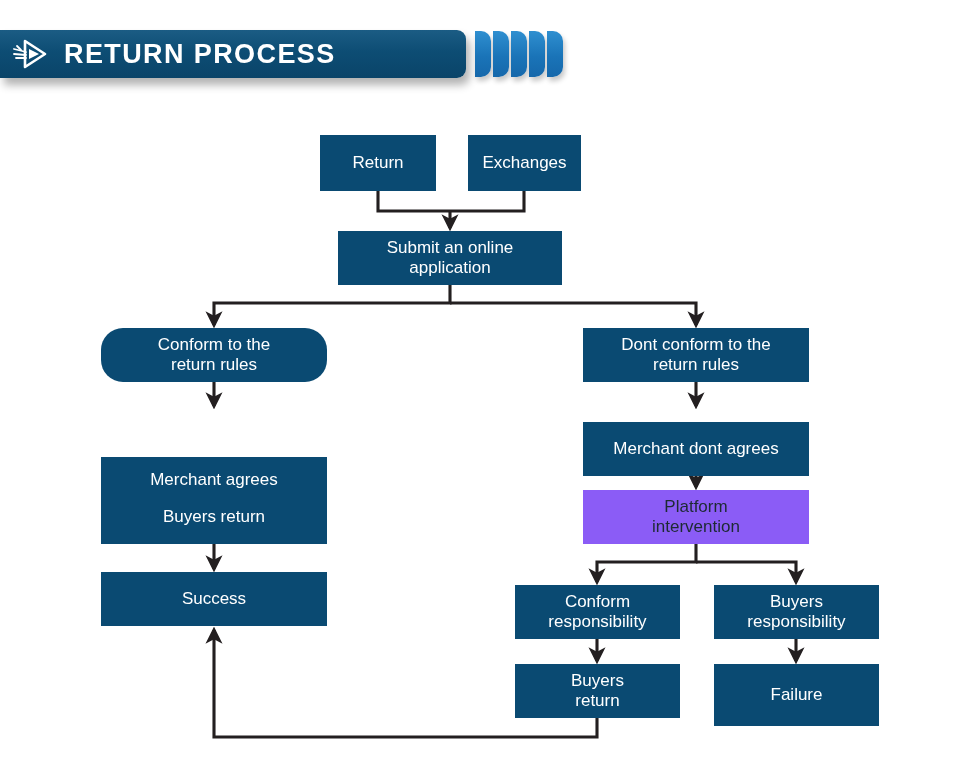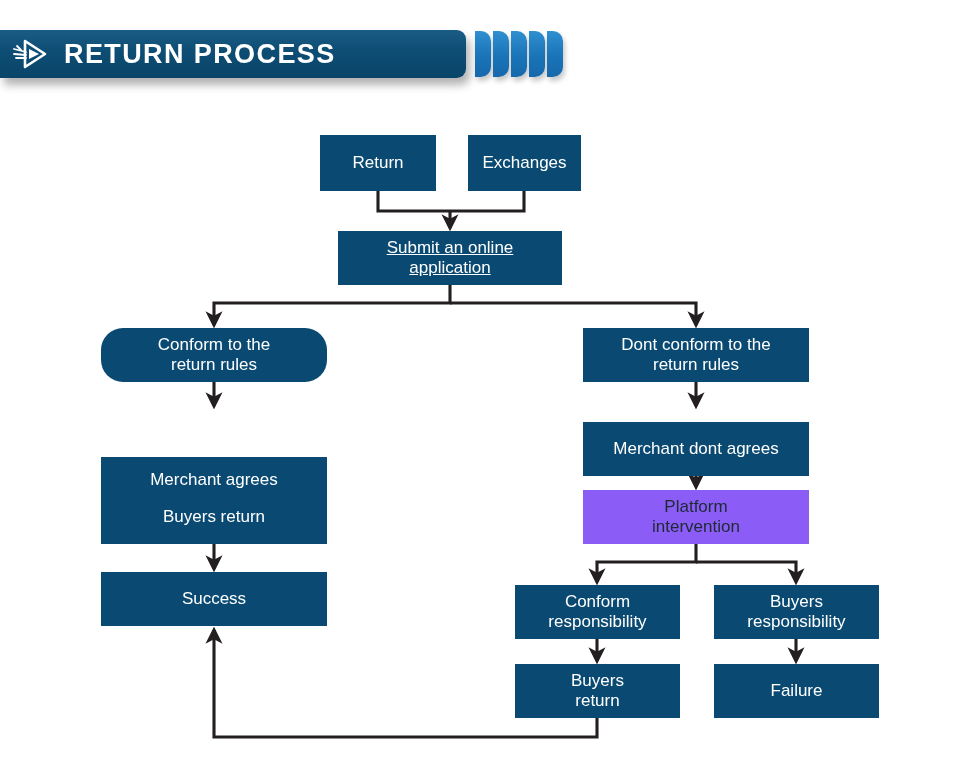--- a/index.html
+++ b/index.html
@@ -145,21 +145,21 @@
     <path d="M 796 639 L 796 661" marker-end="url(#arrow)"></path>
 
     <path d="M 597 718 L 597 737 L 214 737 L 214 630" marker-end="url(#arrow)"></path>
   </g>
 </svg>
 
 <div class="node" style="left:320px; top:135px; width:116px; height:56px;">Return</div>
 
 <div class="node" style="left:468px; top:135px; width:113px; height:56px;">Exchanges</div>
 
-<div class="node" style="left:338px; top:231px; width:224px; height:54px;text-decoration:underline;">Submit an online
+<div class="node" style="left:338px; top:231px; width:224px; height:54px;">Submit an online
 application</div>
 
 <div class="node" style="left:101px; top:328px; width:226px; height:54px;border-radius:22px;">Conform to the
 return rules</div>
 
 <div class="node" style="left:101px; top:409px; width:226px; height:46px;margin-top:48px;">Merchant agrees</div>
 
 <div class="node" style="left:101px; top:490px; width:226px; height:54px;">Buyers return</div>
 
 <div class="node" style="left:101px; top:572px; width:226px; height:54px;">Success</div>
@@ -174,13 +174,13 @@
 
 <div class="node" style="left:515px; top:585px; width:165px; height:54px;">Conform
 responsibility</div>
 
 <div class="node" style="left:714px; top:585px; width:165px; height:54px;">Buyers
 responsibility</div>
 
 <div class="node" style="left:515px; top:664px; width:165px; height:54px;">Buyers
 return</div>
 
-<div class="node" style="left:714px; top:664px; width:165px; height:54px;">Failure</div>
+<div class="node" style="left:714px; top:664px; width:165px; height:62px;">Failure</div>
 
 </body></html>

